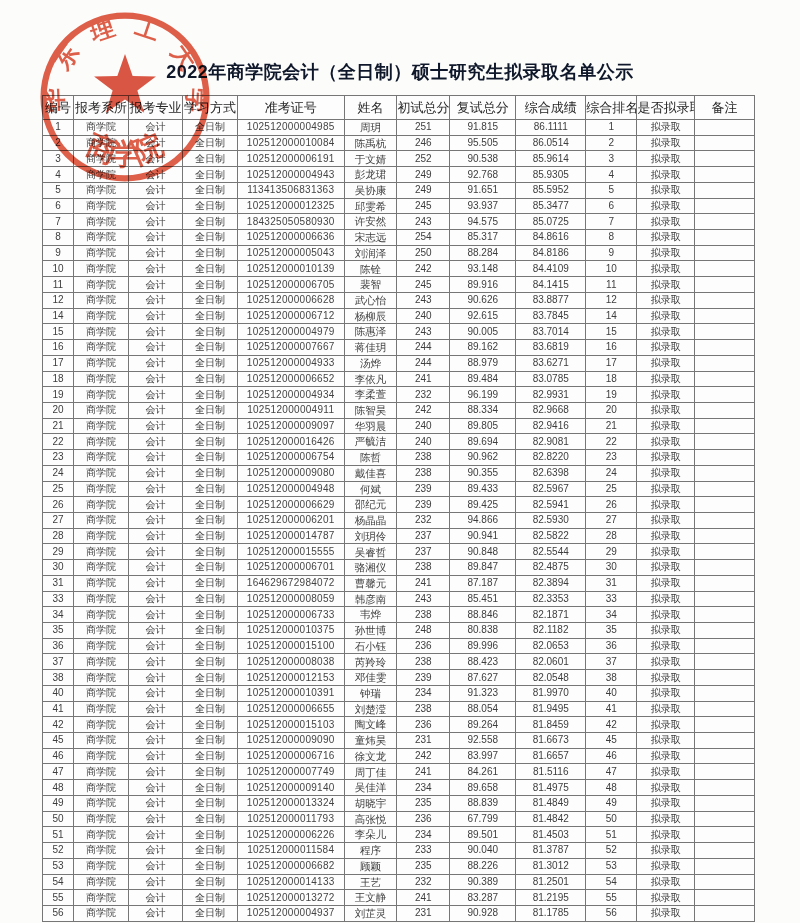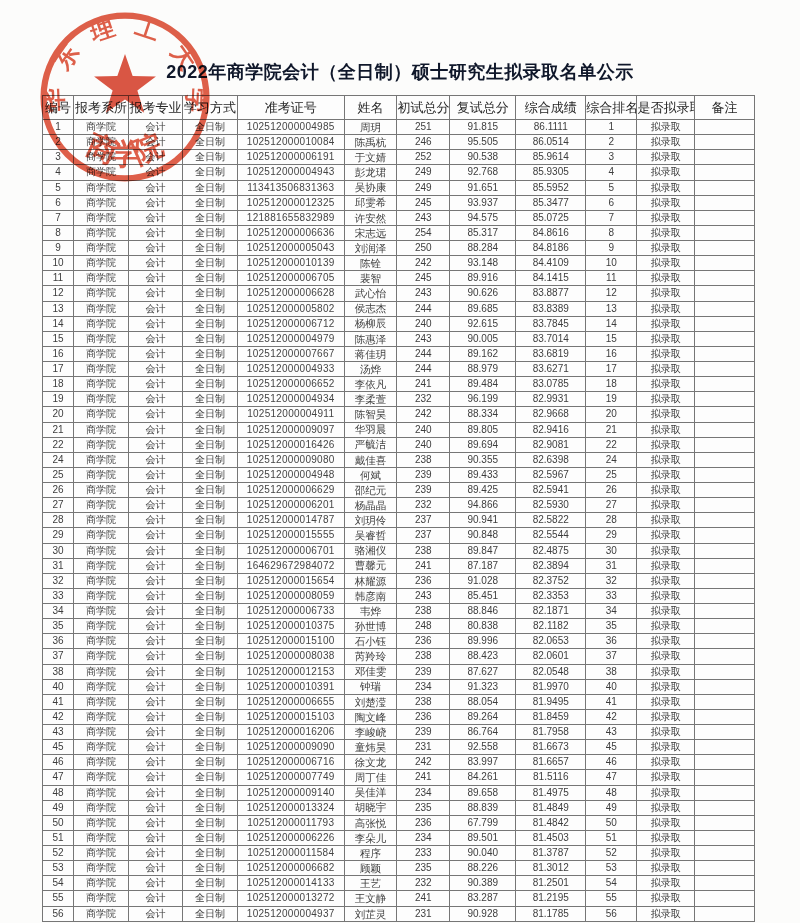--- a/index.html
+++ b/index.html
@@ -169,21 +169,21 @@
           <td class="cell-total-score">85.3477</td>
           <td class="cell-rank">6</td>
           <td class="cell-admission-status">拟录取</td>
           <td class="cell-remark"></td>
         </tr>
         <tr>
           <td class="cell-no">7</td>
           <td class="cell-department">商学院</td>
           <td class="cell-major">会计</td>
           <td class="cell-study-mode">全日制</td>
-          <td class="cell-exam-number">121881655832989</td>
+          <td class="cell-exam-number">184325050580930</td>
           <td class="cell-name">许安然</td>
           <td class="cell-initial-score">243</td>
           <td class="cell-retest-score">94.575</td>
           <td class="cell-total-score">85.0725</td>
           <td class="cell-rank">7</td>
           <td class="cell-admission-status">拟录取</td>
           <td class="cell-remark"></td>
         </tr>
         <tr>
           <td class="cell-no">8</td>
@@ -249,34 +249,20 @@
           <td class="cell-exam-number">102512000006628</td>
           <td class="cell-name">武心怡</td>
           <td class="cell-initial-score">243</td>
           <td class="cell-retest-score">90.626</td>
           <td class="cell-total-score">83.8877</td>
           <td class="cell-rank">12</td>
           <td class="cell-admission-status">拟录取</td>
           <td class="cell-remark"></td>
         </tr>
         <tr>
-          <td class="cell-no">13</td>
-          <td class="cell-department">商学院</td>
-          <td class="cell-major">会计</td>
-          <td class="cell-study-mode">全日制</td>
-          <td class="cell-exam-number">102512000005802</td>
-          <td class="cell-name">侯志杰</td>
-          <td class="cell-initial-score">244</td>
-          <td class="cell-retest-score">89.685</td>
-          <td class="cell-total-score">83.8389</td>
-          <td class="cell-rank">13</td>
-          <td class="cell-admission-status">拟录取</td>
-          <td class="cell-remark"></td>
-        </tr>
-        <tr>
           <td class="cell-no">14</td>
           <td class="cell-department">商学院</td>
           <td class="cell-major">会计</td>
           <td class="cell-study-mode">全日制</td>
           <td class="cell-exam-number">102512000006712</td>
           <td class="cell-name">杨柳辰</td>
           <td class="cell-initial-score">240</td>
           <td class="cell-retest-score">92.615</td>
           <td class="cell-total-score">83.7845</td>
           <td class="cell-rank">14</td>
@@ -389,20 +375,34 @@
           <td class="cell-exam-number">102512000016426</td>
           <td class="cell-name">严毓洁</td>
           <td class="cell-initial-score">240</td>
           <td class="cell-retest-score">89.694</td>
           <td class="cell-total-score">82.9081</td>
           <td class="cell-rank">22</td>
           <td class="cell-admission-status">拟录取</td>
           <td class="cell-remark"></td>
         </tr>
         <tr>
+          <td class="cell-no">23</td>
+          <td class="cell-department">商学院</td>
+          <td class="cell-major">会计</td>
+          <td class="cell-study-mode">全日制</td>
+          <td class="cell-exam-number">102512000006754</td>
+          <td class="cell-name">陈哲</td>
+          <td class="cell-initial-score">238</td>
+          <td class="cell-retest-score">90.962</td>
+          <td class="cell-total-score">82.8220</td>
+          <td class="cell-rank">23</td>
+          <td class="cell-admission-status">拟录取</td>
+          <td class="cell-remark"></td>
+        </tr>
+        <tr>
           <td class="cell-no">24</td>
           <td class="cell-department">商学院</td>
           <td class="cell-major">会计</td>
           <td class="cell-study-mode">全日制</td>
           <td class="cell-exam-number">102512000009080</td>
           <td class="cell-name">戴佳喜</td>
           <td class="cell-initial-score">238</td>
           <td class="cell-retest-score">90.355</td>
           <td class="cell-total-score">82.6398</td>
           <td class="cell-rank">24</td>
@@ -501,34 +501,20 @@
           <td class="cell-exam-number">164629672984072</td>
           <td class="cell-name">曹馨元</td>
           <td class="cell-initial-score">241</td>
           <td class="cell-retest-score">87.187</td>
           <td class="cell-total-score">82.3894</td>
           <td class="cell-rank">31</td>
           <td class="cell-admission-status">拟录取</td>
           <td class="cell-remark"></td>
         </tr>
         <tr>
-          <td class="cell-no">32</td>
-          <td class="cell-department">商学院</td>
-          <td class="cell-major">会计</td>
-          <td class="cell-study-mode">全日制</td>
-          <td class="cell-exam-number">102512000015654</td>
-          <td class="cell-name">林耀源</td>
-          <td class="cell-initial-score">236</td>
-          <td class="cell-retest-score">91.028</td>
-          <td class="cell-total-score">82.3752</td>
-          <td class="cell-rank">32</td>
-          <td class="cell-admission-status">拟录取</td>
-          <td class="cell-remark"></td>
-        </tr>
-        <tr>
           <td class="cell-no">33</td>
           <td class="cell-department">商学院</td>
           <td class="cell-major">会计</td>
           <td class="cell-study-mode">全日制</td>
           <td class="cell-exam-number">102512000008059</td>
           <td class="cell-name">韩彦南</td>
           <td class="cell-initial-score">243</td>
           <td class="cell-retest-score">85.451</td>
           <td class="cell-total-score">82.3353</td>
           <td class="cell-rank">33</td>
@@ -641,34 +627,20 @@
           <td class="cell-exam-number">102512000015103</td>
           <td class="cell-name">陶文峰</td>
           <td class="cell-initial-score">236</td>
           <td class="cell-retest-score">89.264</td>
           <td class="cell-total-score">81.8459</td>
           <td class="cell-rank">42</td>
           <td class="cell-admission-status">拟录取</td>
           <td class="cell-remark"></td>
         </tr>
         <tr>
-          <td class="cell-no">43</td>
-          <td class="cell-department">商学院</td>
-          <td class="cell-major">会计</td>
-          <td class="cell-study-mode">全日制</td>
-          <td class="cell-exam-number">102512000016206</td>
-          <td class="cell-name">李峻峣</td>
-          <td class="cell-initial-score">239</td>
-          <td class="cell-retest-score">86.764</td>
-          <td class="cell-total-score">81.7958</td>
-          <td class="cell-rank">43</td>
-          <td class="cell-admission-status">拟录取</td>
-          <td class="cell-remark"></td>
-        </tr>
-        <tr>
           <td class="cell-no">45</td>
           <td class="cell-department">商学院</td>
           <td class="cell-major">会计</td>
           <td class="cell-study-mode">全日制</td>
           <td class="cell-exam-number">102512000009090</td>
           <td class="cell-name">童炜昊</td>
           <td class="cell-initial-score">231</td>
           <td class="cell-retest-score">92.558</td>
           <td class="cell-total-score">81.6673</td>
           <td class="cell-rank">45</td>

